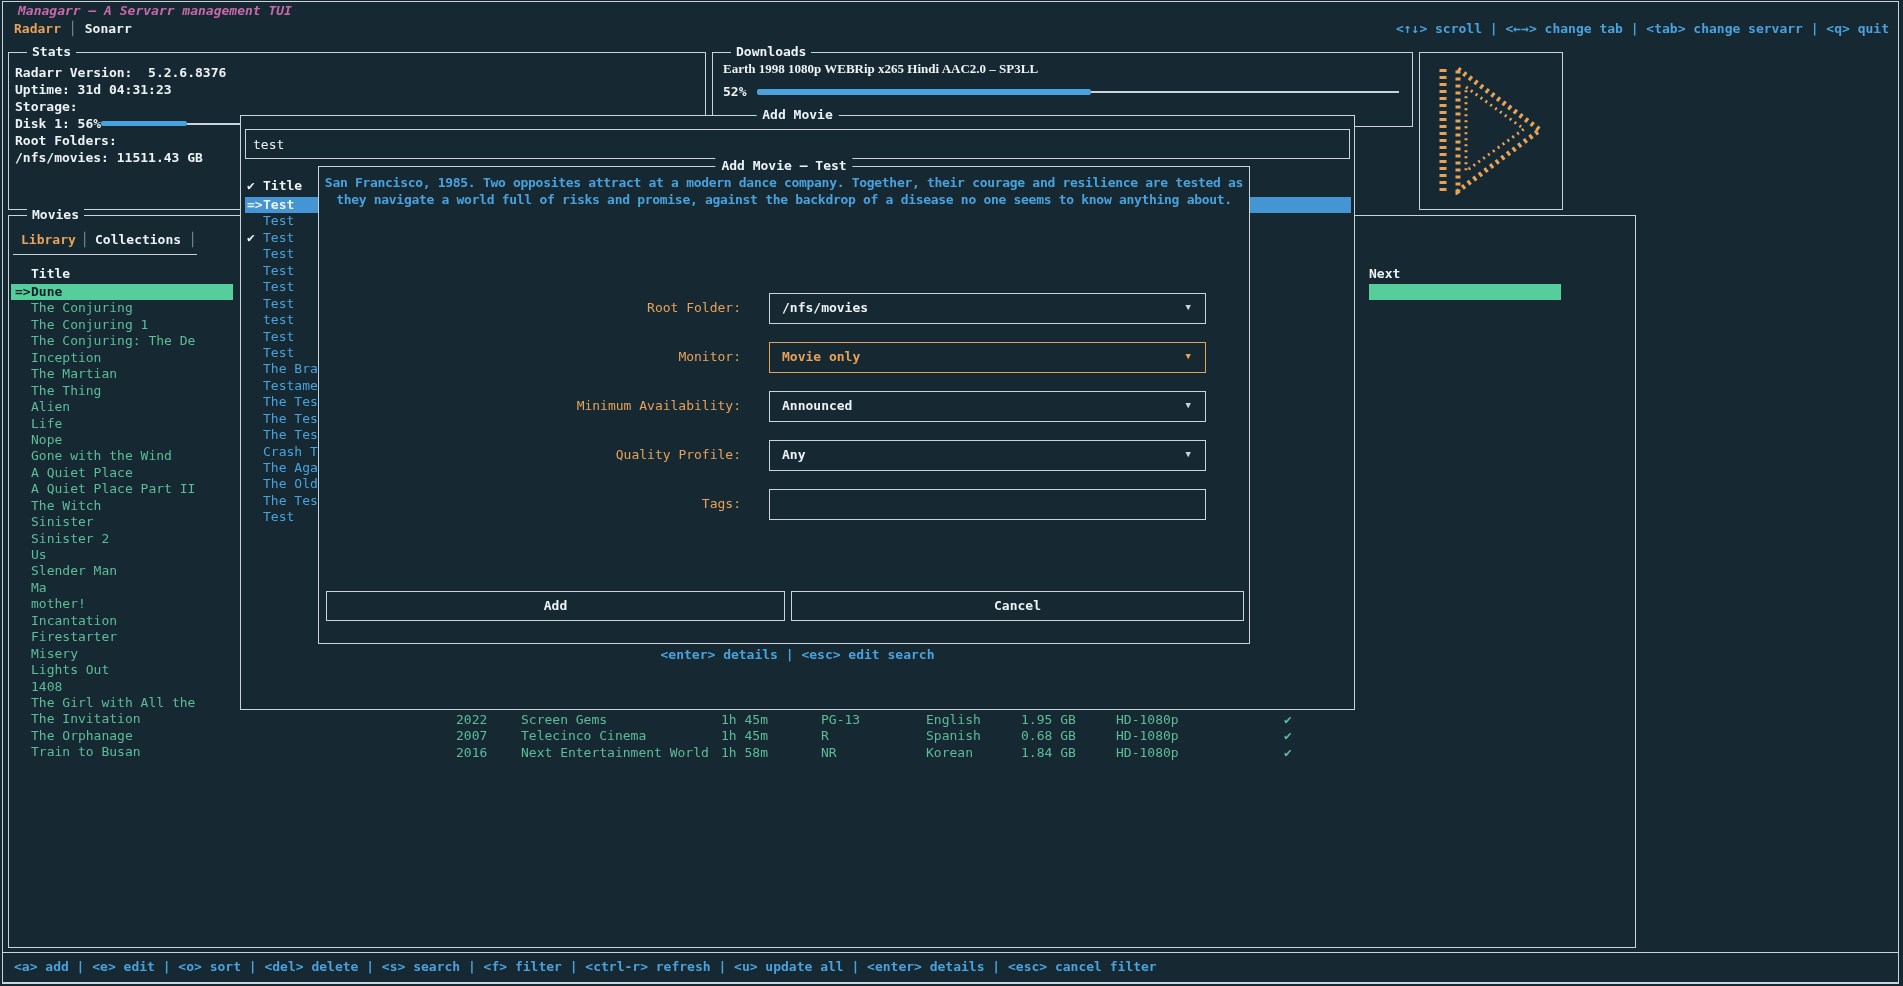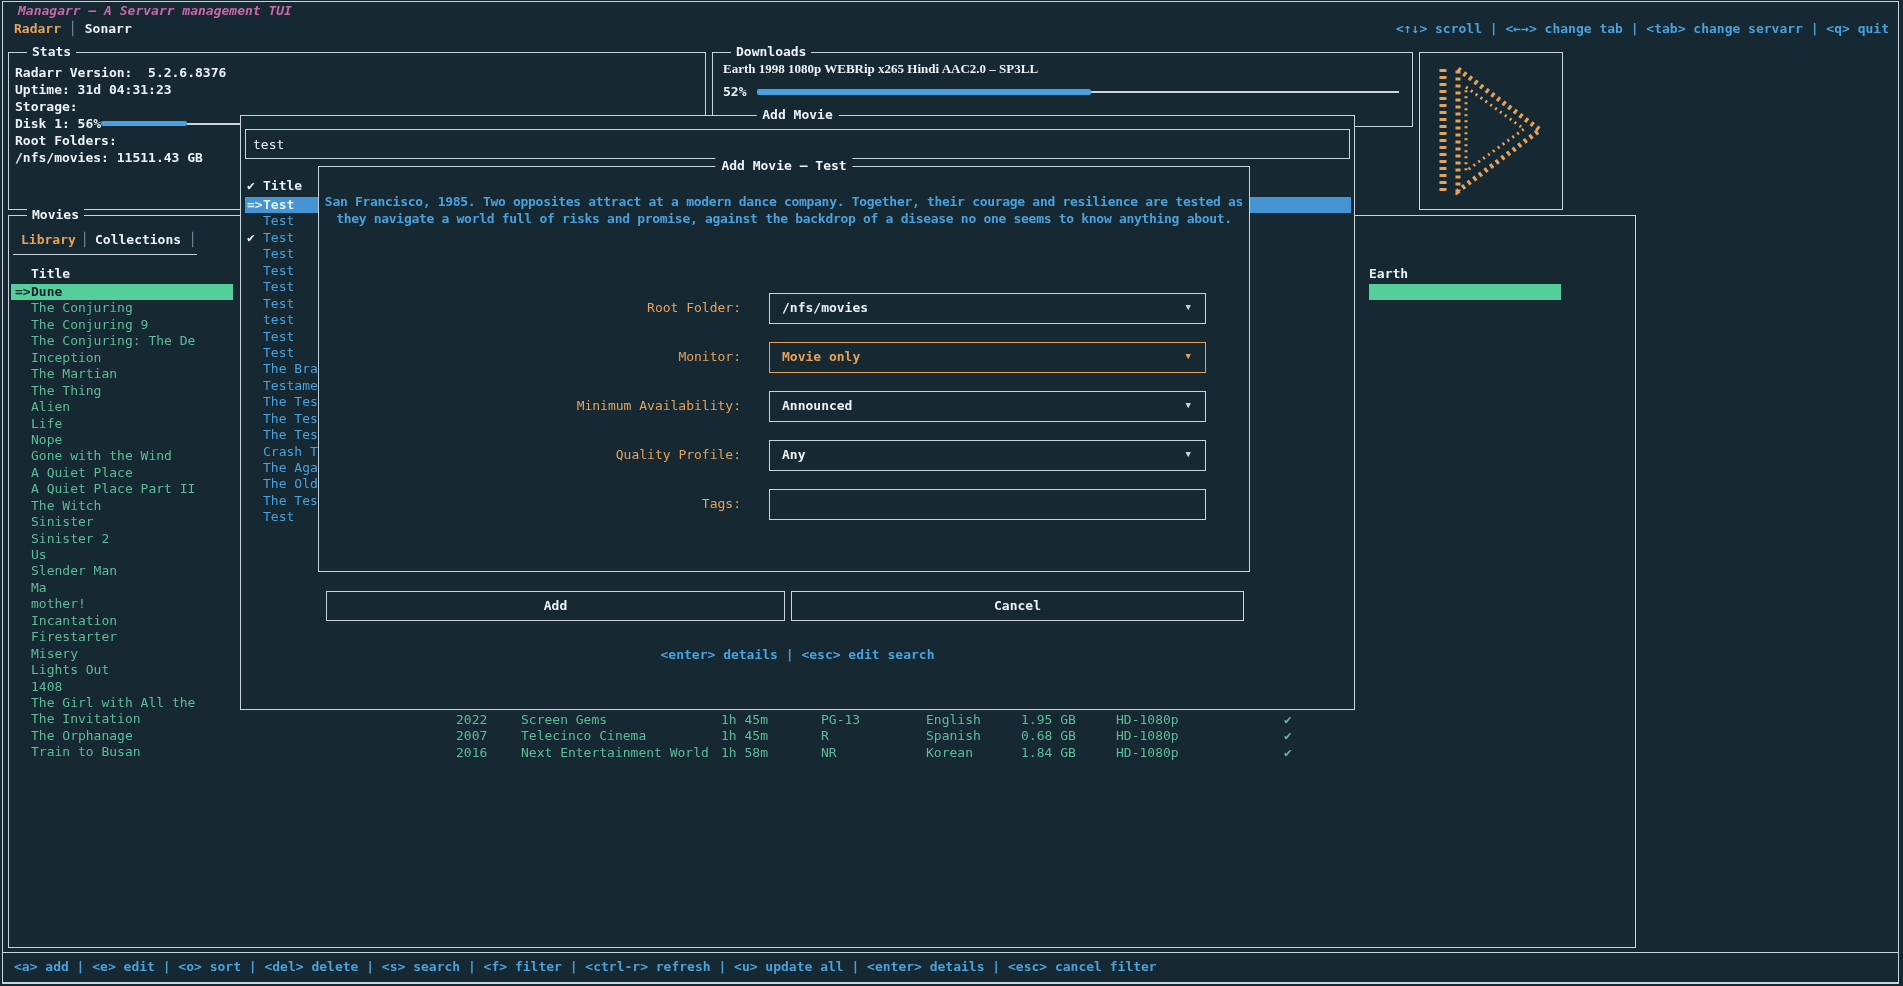--- a/index.html
+++ b/index.html
@@ -62,23 +62,23 @@
   .search-input{position:absolute;left:4px;top:13px;width:1105px;height:30px;box-sizing:border-box;background:transparent;
     border:1px solid var(--border);color:var(--white);font-family:"DejaVu Sans Mono",monospace;font-size:13px;padding:0 0 0 7px;outline:none;}
   .results-check-header{position:absolute;left:6px;top:62px;color:var(--white);font-weight:bold;}
   .results-title-header{position:absolute;left:22px;top:62px;color:var(--white);font-weight:bold;}
   .results-list{position:absolute;left:4px;top:81px;width:1106px;}
   .result-row{height:16.45px;line-height:16.45px;padding-left:2px;white-space:pre;overflow:hidden;color:var(--blue);cursor:default;}
   .result-row .row-marker{display:inline-block;width:16px;color:var(--white);font-weight:bold;}
   .result-row.selected{background:var(--bluesel);color:var(--white);font-weight:bold;}
   .popup-footer{position:absolute;left:0;right:0;top:531px;text-align:center;color:var(--blue);font-weight:bold;white-space:pre;}
 
-  .addmovie-modal{left:318px;top:166px;width:932px;height:406px;z-index:20;}
+  .addmovie-modal{left:318px;top:166px;width:932px;height:478px;z-index:20;}
   .modal-title{position:absolute;top:-9px;left:50%;transform:translateX(-50%);background:var(--bg);padding:0 6px;font-weight:bold;color:var(--white);white-space:pre;}
-  .modal-desc{position:absolute;left:0;right:0;top:27px;text-align:center;color:var(--blue);font-weight:bold;letter-spacing:-0.3px;line-height:16.8px;}
+  .modal-desc{position:absolute;left:0;right:0;top:8px;text-align:center;color:var(--blue);font-weight:bold;letter-spacing:-0.3px;line-height:16.8px;}
   .desc-line{white-space:pre;}
   .modal-fields{position:absolute;left:0;top:126px;right:0;}
   .field-row{position:relative;height:49px;}
   .field-label{position:absolute;right:508px;top:7px;color:var(--orange);white-space:pre;}
   .field-box{position:absolute;left:450px;top:0;width:437px;height:31px;border:1px solid var(--border);box-sizing:border-box;text-align:center;}
   .field-value{position:absolute;left:12px;top:6px;color:var(--white);font-weight:bold;white-space:pre;}
   .field-caret{position:absolute;right:14px;top:8px;font-size:9px;color:var(--border);}
   .field-row.focused .field-box{border-color:var(--orange);}
   .field-row.focused .field-value{color:var(--orange);}
   .field-row.focused .field-caret{color:var(--orange);}
@@ -129,29 +129,29 @@
   </div>
 
   <div class="panel movies-panel">
     <span class="panel-title">Movies</span>
     <span class="mv-tab-lib">Library</span>
     <span class="mv-sep1">│</span>
     <span class="mv-tab-coll">Collections</span>
     <span class="mv-sep2">│</span>
     <div class="mv-tabs-underline"></div>
     <div class="mv-title-header">Title</div>
-    <div class="mv-tags-header">Earth</div>
+    <div class="mv-tags-header">Next</div>
 
     <div class="movies-list">
 
         <div class="movie-row selected"><span class="row-marker">=&gt;</span><span class="row-label">Dune</span></div>
 
         <div class="movie-row"><span class="row-marker"></span><span class="row-label">The Conjuring</span></div>
 
-        <div class="movie-row"><span class="row-marker"></span><span class="row-label">The Conjuring 9</span></div>
+        <div class="movie-row"><span class="row-marker"></span><span class="row-label">The Conjuring 1</span></div>
 
         <div class="movie-row"><span class="row-marker"></span><span class="row-label">The Conjuring: The De</span></div>
 
         <div class="movie-row"><span class="row-marker"></span><span class="row-label">Inception</span></div>
 
         <div class="movie-row"><span class="row-marker"></span><span class="row-label">The Martian</span></div>
 
         <div class="movie-row"><span class="row-marker"></span><span class="row-label">The Thing</span></div>
 
         <div class="movie-row"><span class="row-marker"></span><span class="row-label">Alien</span></div>

